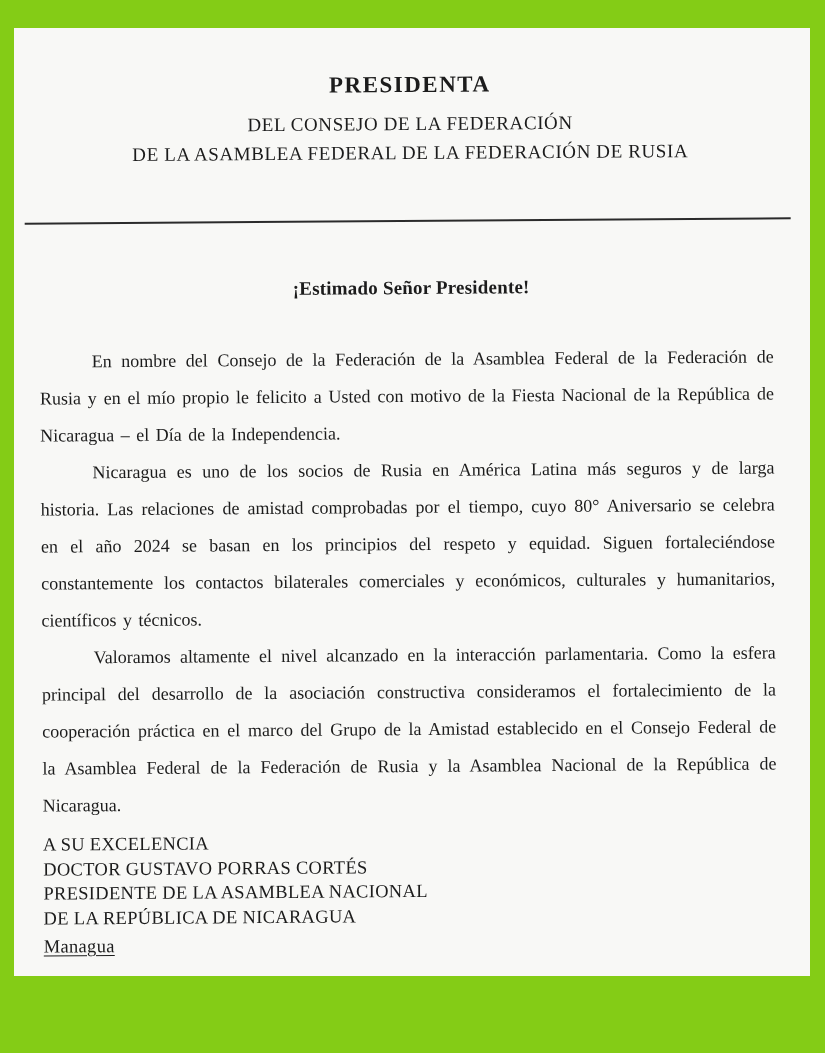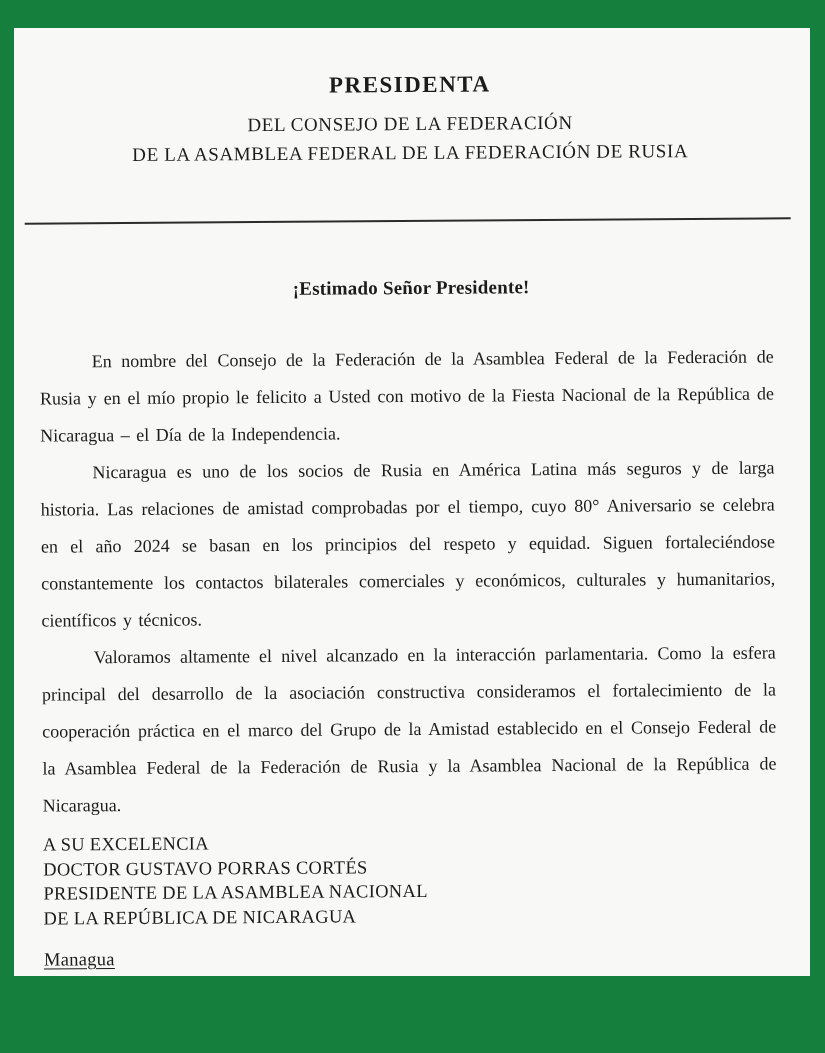--- a/index.html
+++ b/index.html
@@ -5,21 +5,21 @@
   * { margin: 0; padding: 0; box-sizing: border-box; }
   html, body {
     width: 825px;
     background: #ffffff;
     font-family: "Liberation Serif", "DejaVu Serif", serif;
   }
   .viewport {
     position: relative;
     width: 825px;
     height: 1053px;
-    background: #15803d;
+    background: #84cc16;
     overflow: hidden;
   }
   .scan-page {
     position: absolute;
     left: 14px;
     top: 28px;
     width: 796px;
     height: 948px;
     background: #f8f8f6;
     color: #1c1c1c;
@@ -70,21 +70,21 @@
   }
   .address-block {
     margin-top: 8px;
     padding: 0 0 0 26px;
     font-size: 18.5px;
     line-height: 24.5px;
     letter-spacing: 0.3px;
   }
   .address-city {
     display: inline-block;
-    margin-top: 17px;
+    margin-top: 4px;
     text-decoration: underline;
     text-underline-offset: 3px;
   }
 </style>
 </head>
 <body>
 
 <div class="viewport">
   <div class="scan-page">
     <div class="scan-tilt">

